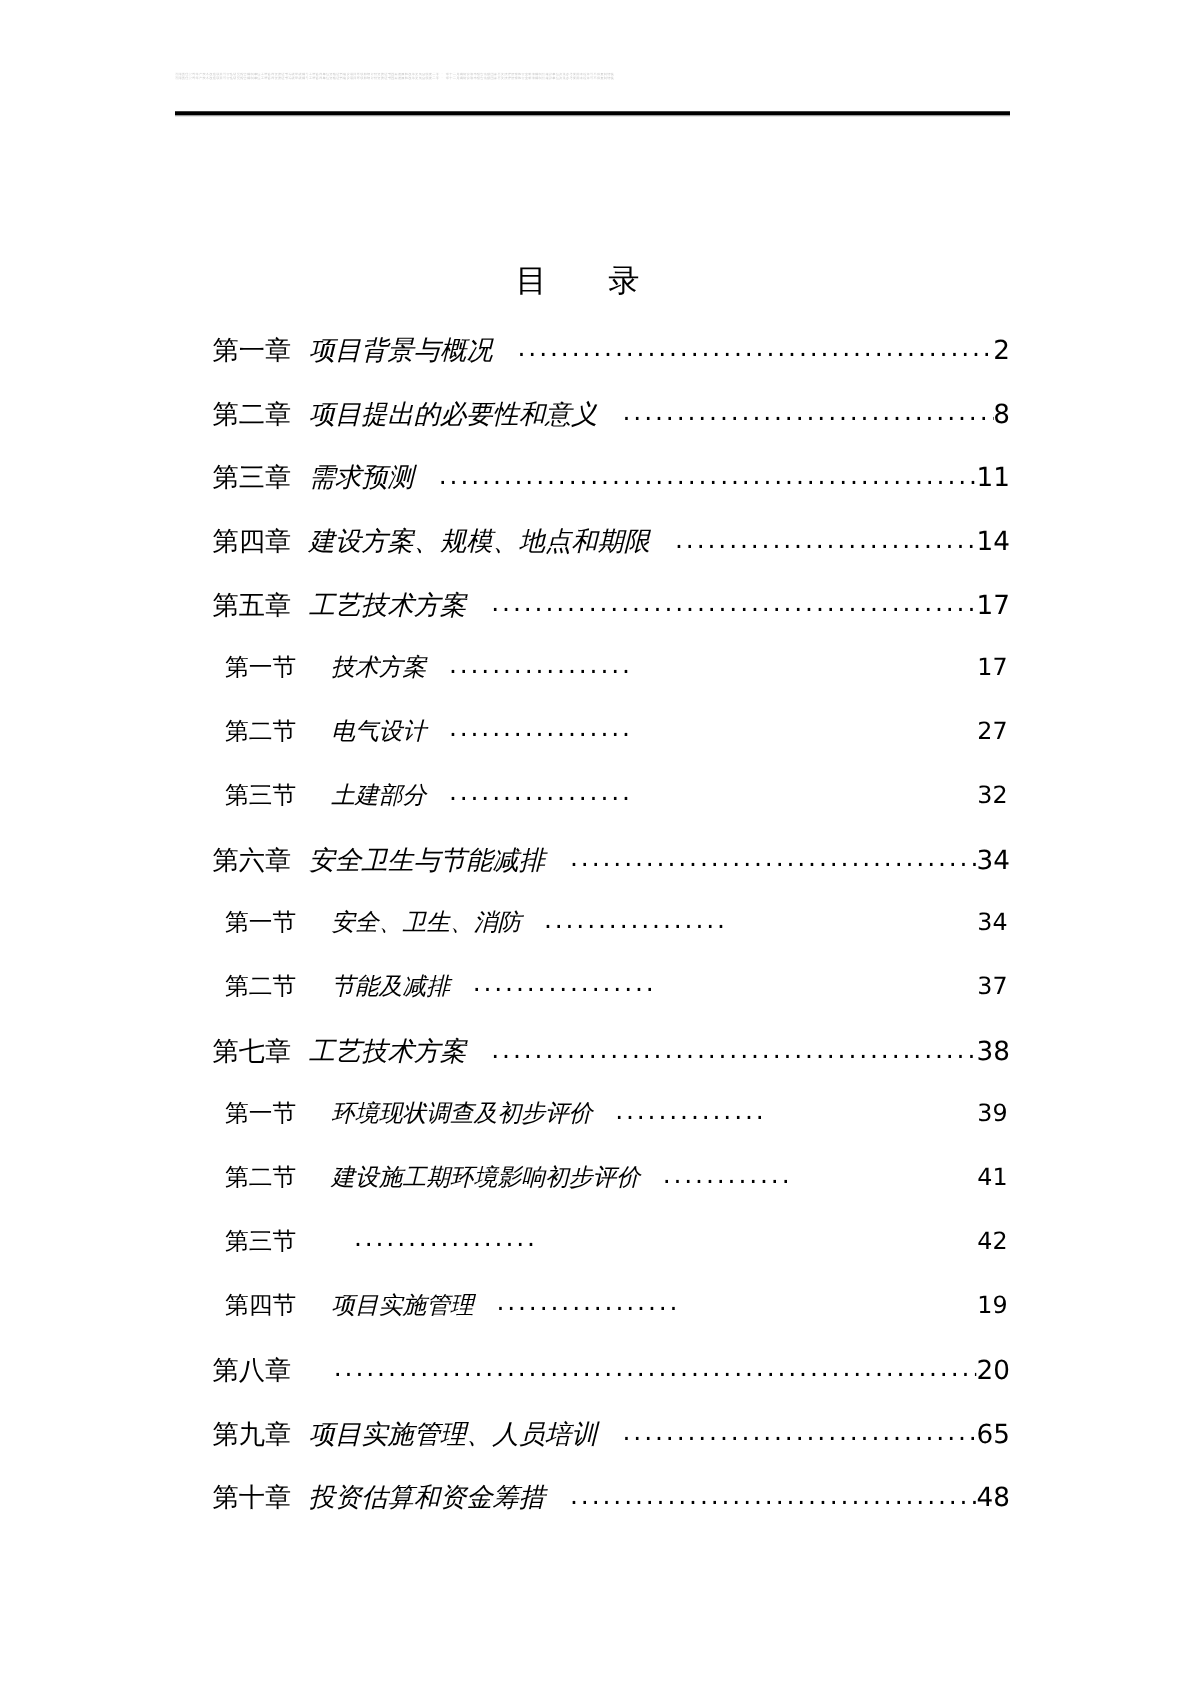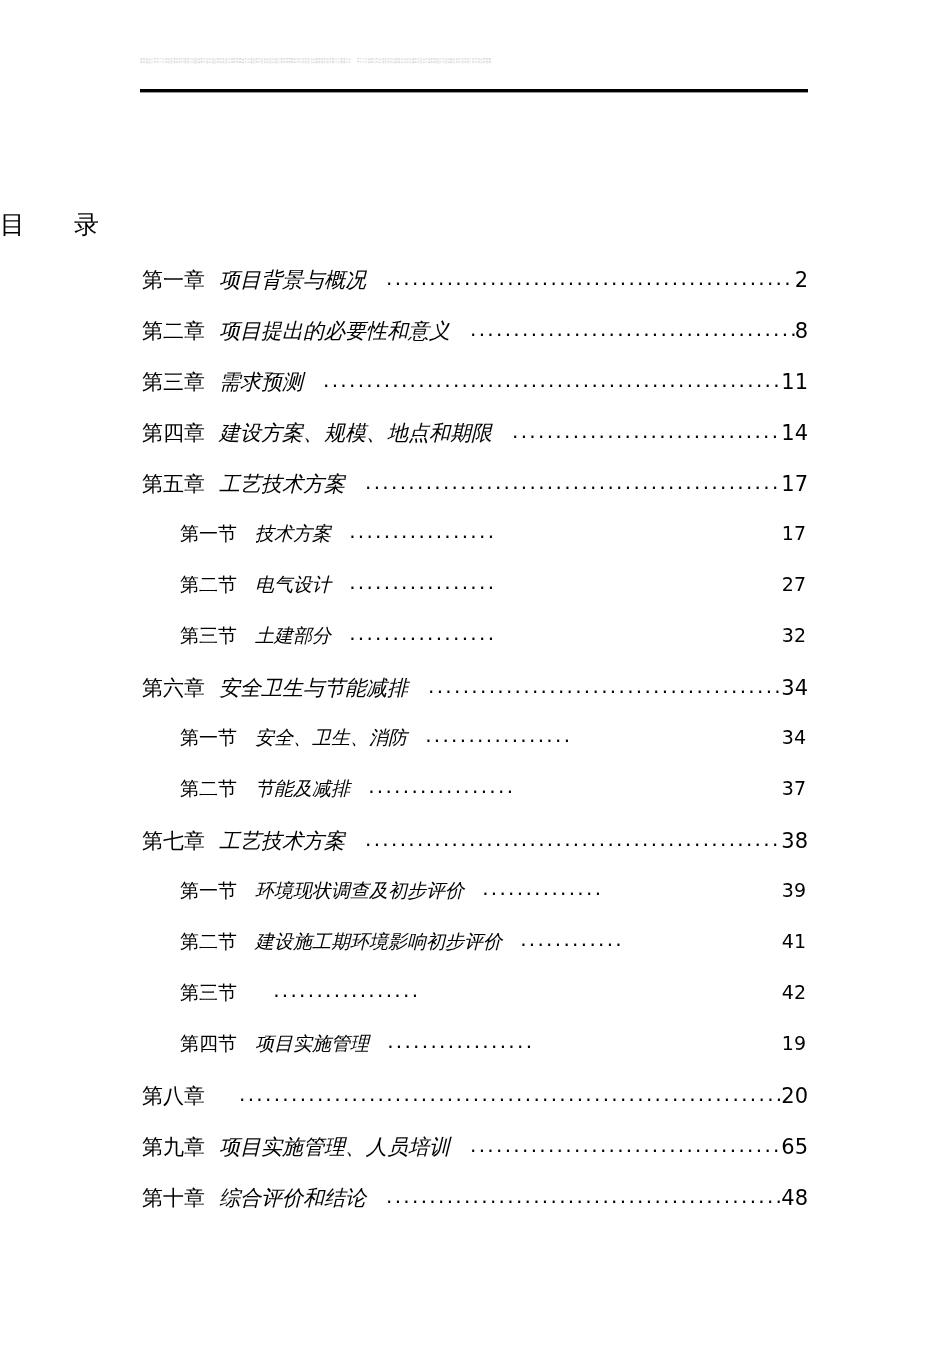--- a/index.html
+++ b/index.html
@@ -56,21 +56,21 @@
     height: 1px;
     background: #9a9a9a;
   }
 
   
   .doc-title {
     position: absolute;
     left: 0;
     top: 208px;
     width: 936px;
-    text-align: left;
+    text-align: center;
     font-family: "DejaVu Sans", "Liberation Sans", sans-serif;
     font-size: 25px;
     letter-spacing: 12px;
     color: #000000;
     font-weight: 400;
   }
 
   
   .toc {
     position: absolute;
@@ -80,34 +80,35 @@
   }
   .toc-row {
     display: flex;
     align-items: baseline;
     height: 51px;
     white-space: nowrap;
   }
   .toc-row.level-1 {
     font-size: 21px;
     padding-left: 0;
+    margin-left: 28px;
   }
   .toc-row.level-2 {
     font-size: 19px;
     padding-left: 38px;
   }
   .toc-num {
     flex: 0 0 auto;
   }
   .toc-label {
     flex: 0 0 auto;
     font-style: italic;
   }
   .level-1 .toc-num { margin-right: 14px; }
-  .level-2 .toc-num { margin-right: 18px; }
+  .level-2 .toc-num { margin-right: 28px; }
 
   .toc-gap {
     flex: 0 0 auto;
   }
   .toc-dots {
     flex: 0 0 auto;
     overflow: hidden;
     font-size: 20px;
     letter-spacing: 2.3px;
     color: #000000;
@@ -282,20 +283,20 @@
       </div>
       <div class="toc-row level-1">
         <span class="toc-num">第九章</span>
         <span class="toc-label">项目实施管理、人员培训</span>
         <span class="toc-gap">&nbsp;&nbsp;&nbsp;</span>
         <span class="toc-dots">......................................................................</span>
         <span class="toc-page">65</span>
       </div>
       <div class="toc-row level-1">
         <span class="toc-num">第十章</span>
-        <span class="toc-label">综合评价和结论</span>
+        <span class="toc-label">投资估算和资金筹措</span>
         <span class="toc-gap">&nbsp;&nbsp;&nbsp;</span>
         <span class="toc-dots">......................................................................</span>
         <span class="toc-page">48</span>
       </div>
     </div>
 
 </div>
 
 </body></html>

